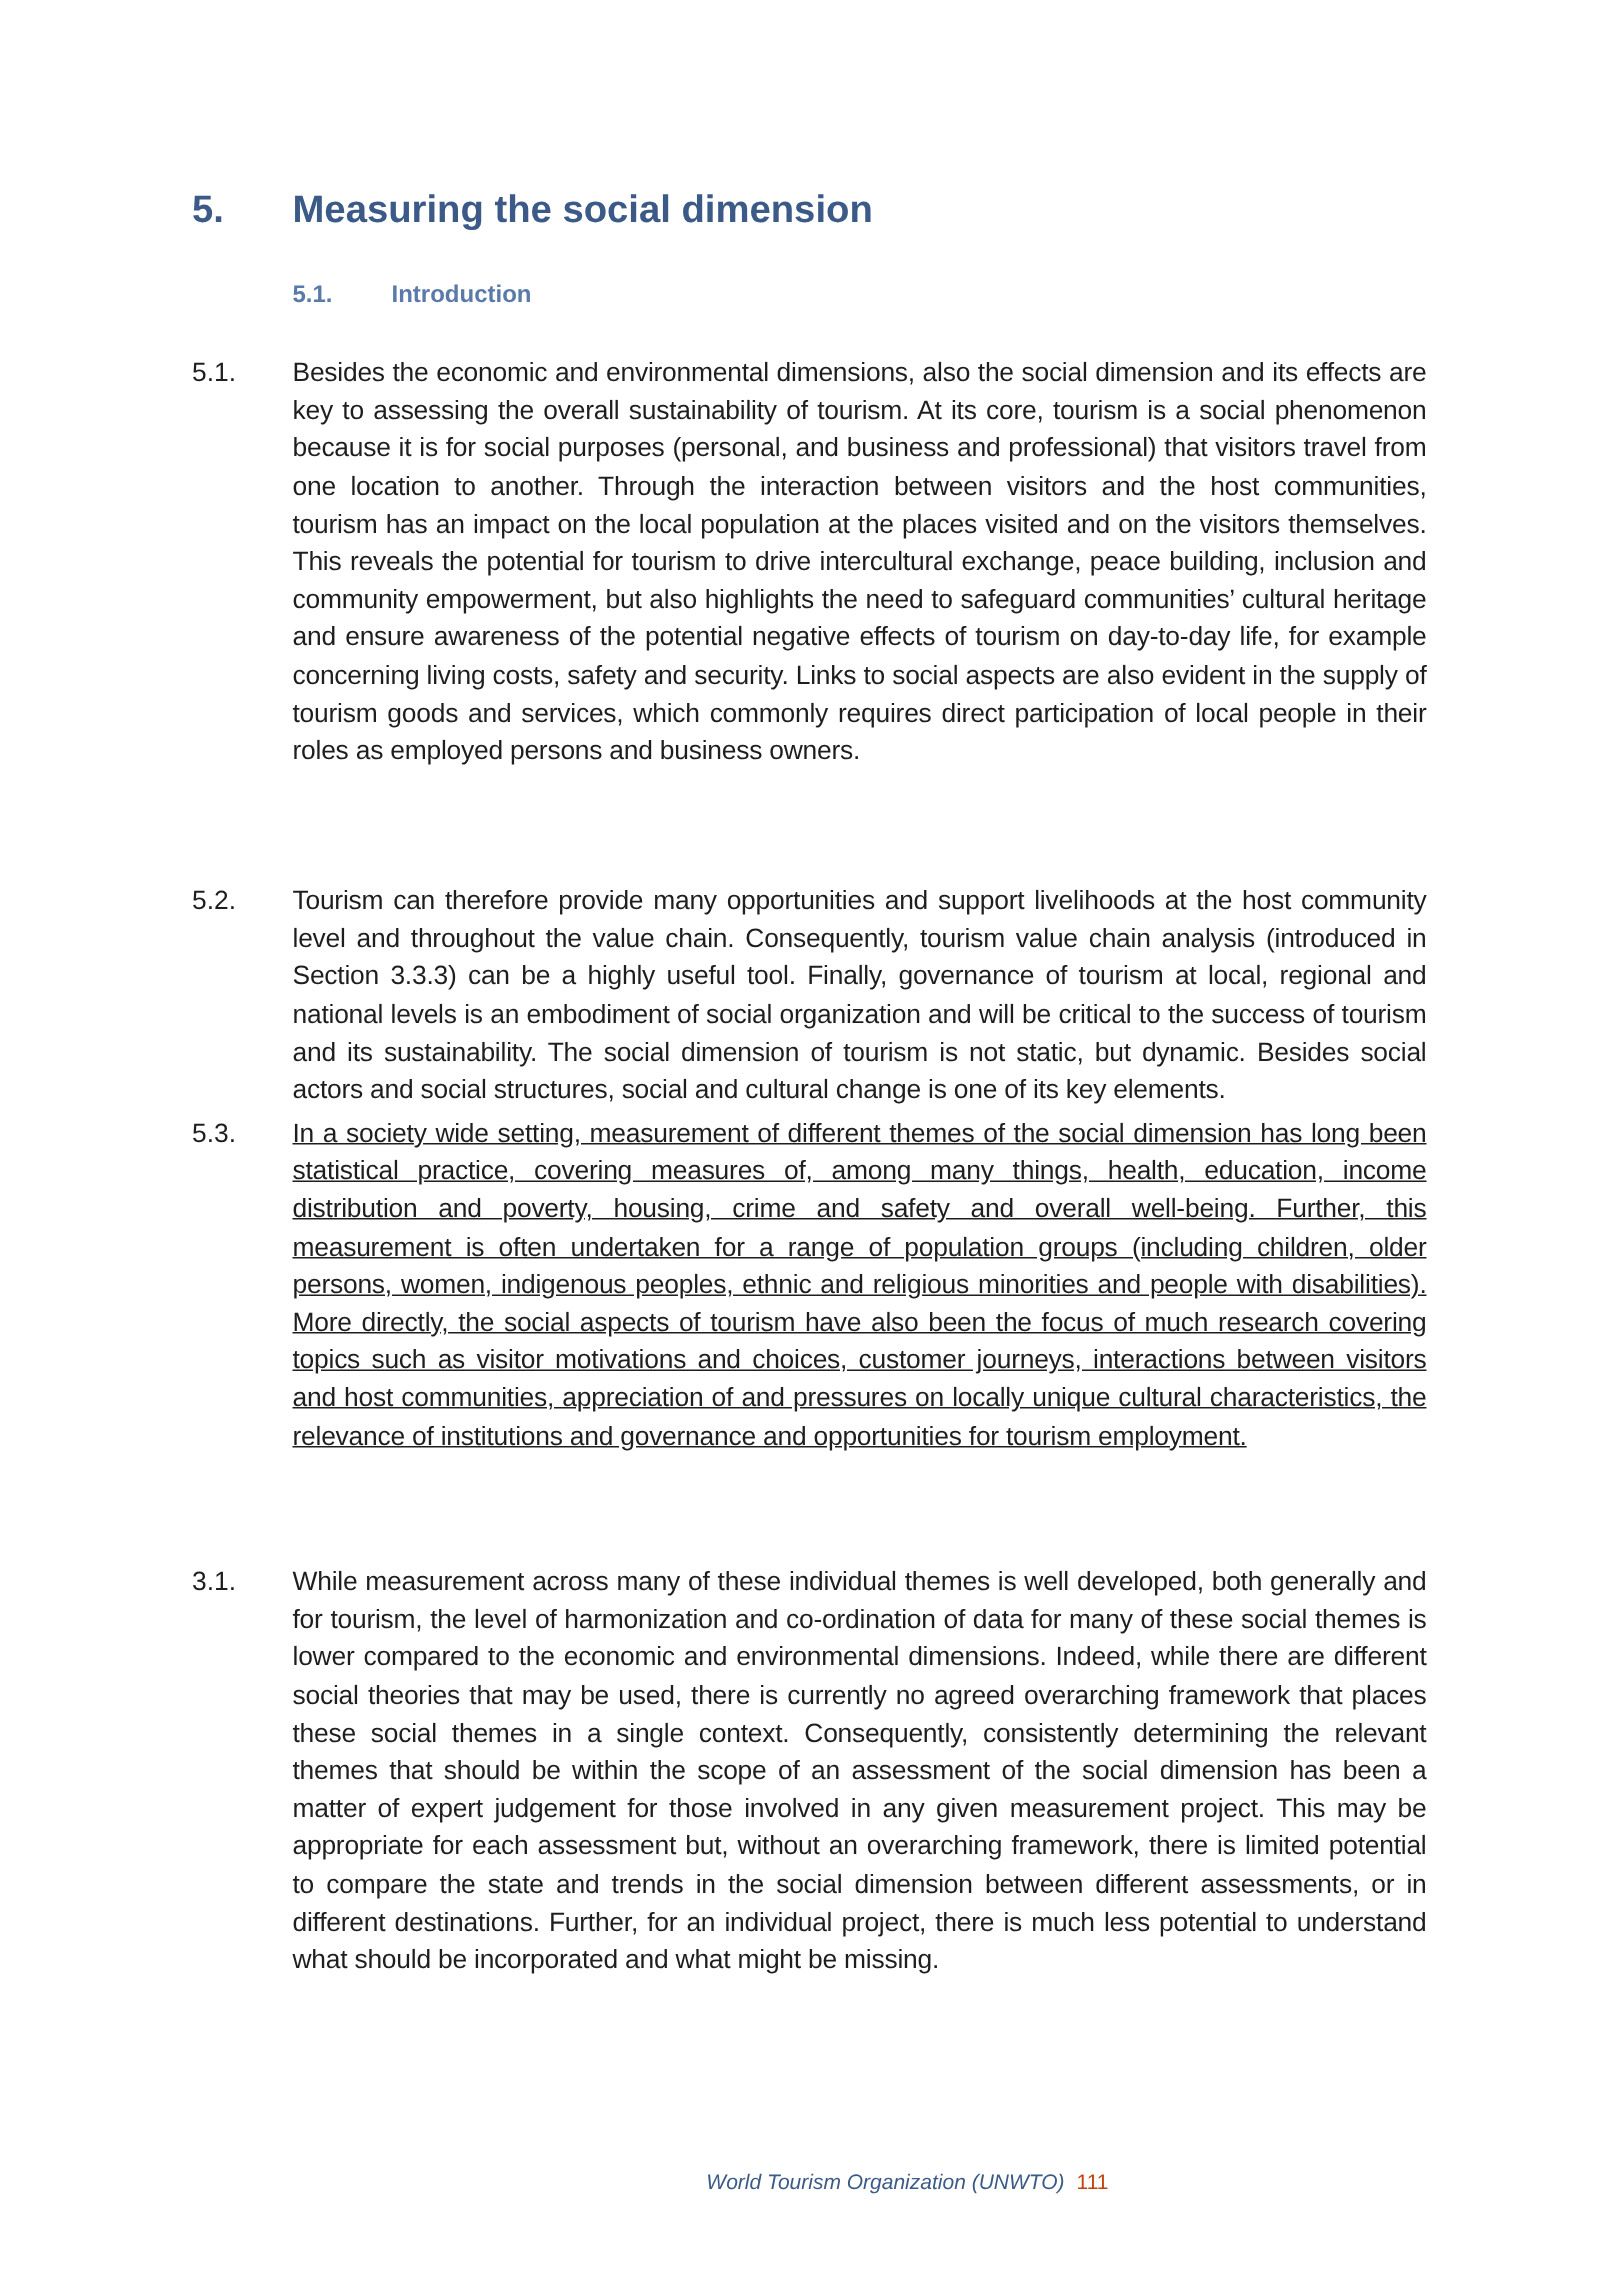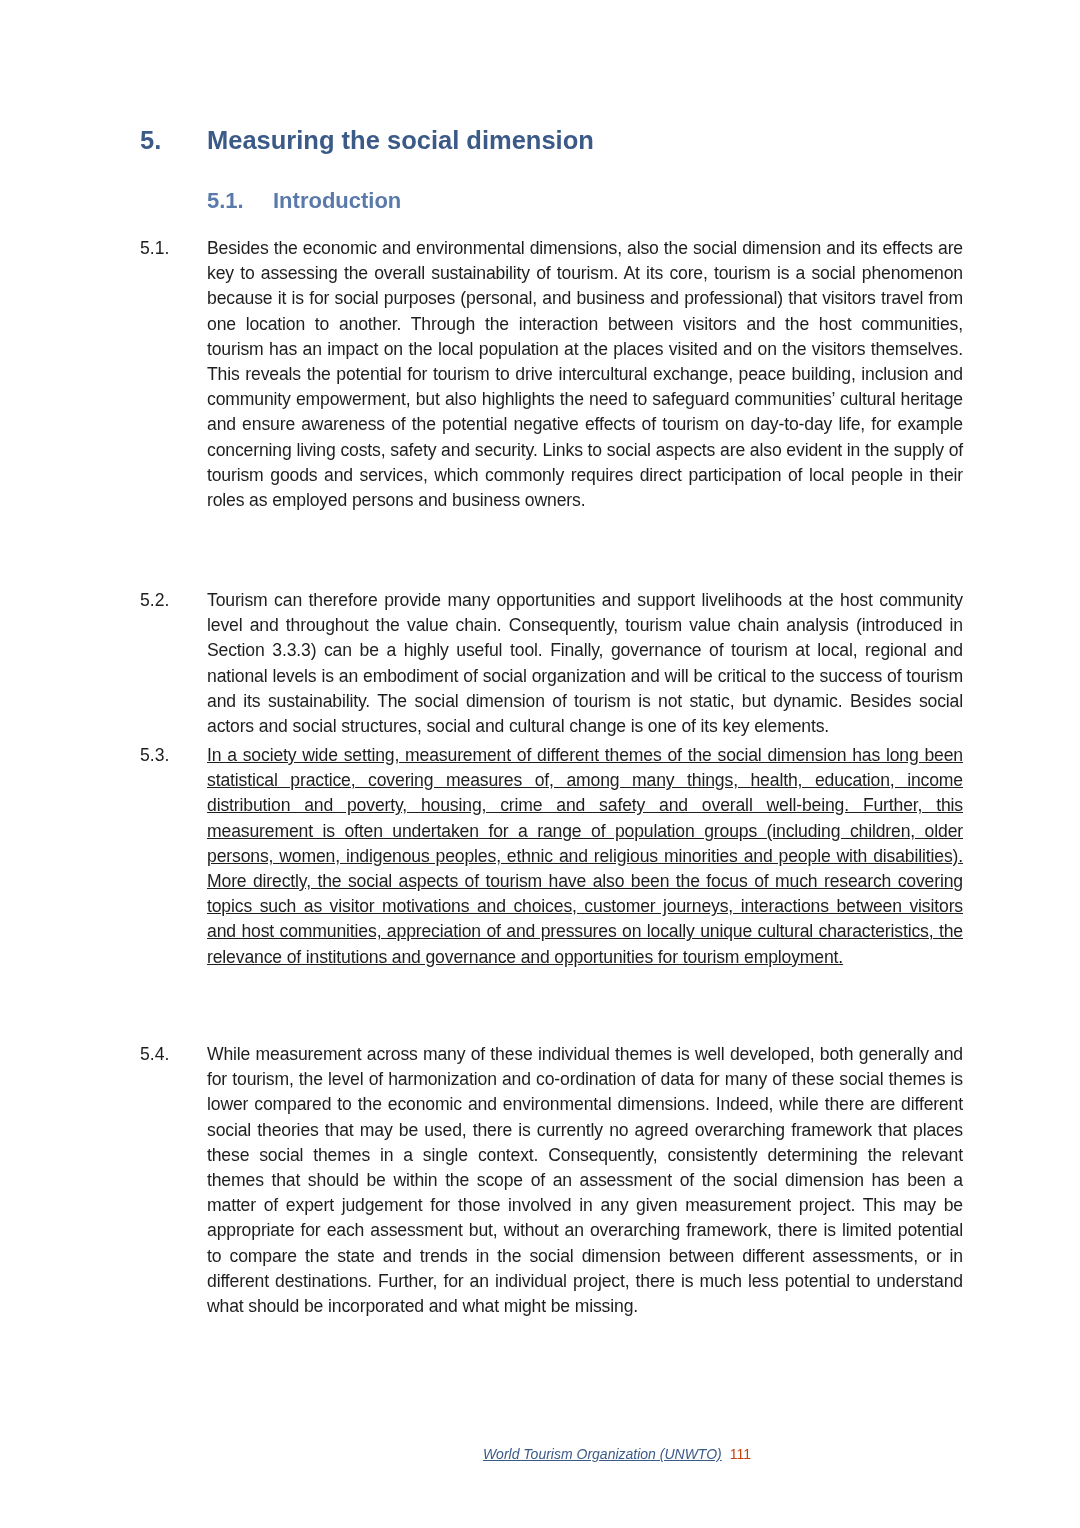--- a/index.html
+++ b/index.html
@@ -13,40 +13,39 @@
       position: relative;
       overflow: hidden;
       font-family: "Liberation Sans", sans-serif;
       color: #1e1e1e;
     }
     .page {
       position: absolute;
       left: 0; top: 0;
       width: 868px;
       height: 1528px;
-      margin-left: 12px;
     }
     .chapter-heading {
       position: absolute;
       left: 128px;
       top: 126px;
       font-size: 25.5px;
       font-weight: bold;
       color: #3c5a87;
       white-space: nowrap;
     }
     .chapter-heading .num {
       display: inline-block;
       width: 67px;
     }
     .section-heading {
       position: absolute;
       left: 195px;
       top: 188px;
-      font-size: 22px;
+      font-size: 16px;
       font-weight: bold;
       color: #5a7aaa;
       white-space: nowrap;
     }
     .section-heading .num {
       display: inline-block;
       width: 66px;
     }
     .para {
       position: absolute;
@@ -72,21 +71,20 @@
     .footer {
       position: absolute;
       right: 129px;
       top: 1446px;
       font-size: 14px;
       white-space: nowrap;
     }
     .footer .org {
       font-style: italic;
       color: #3c5a87;
-      text-decoration: underline;
     }
     .footer .pg {
       color: #c2410c;
       margin-left: 8px;
     }
   </style>
 </head>
 <body>
 
 <div class="page">
@@ -108,21 +106,21 @@
     <span class="pnum">5.2.</span>
     <div class="ptext">Tourism can therefore provide many opportunities and support livelihoods at the host community level and throughout the value chain. Consequently, tourism value chain analysis (introduced in Section 3.3.3) can be a highly useful tool. Finally, governance of tourism at local, regional and national levels is an embodiment of social organization and will be critical to the success of tourism and its sustainability. The social dimension of tourism is not static, but dynamic. Besides social actors and social structures, social and cultural change is one of its key elements.</div>
   </div>
 
   <div class="para" id="p3">
     <span class="pnum">5.3.</span>
     <div class="ptext">In a society wide setting, measurement of different themes of the social dimension has long been statistical practice, covering measures of, among many things, health, education, income distribution and poverty, housing, crime and safety and overall well-being. Further, this measurement is often undertaken for a range of population groups (including children, older persons, women, indigenous peoples, ethnic and religious minorities and people with disabilities). More directly, the social aspects of tourism have also been the focus of much research covering topics such as visitor motivations and choices, customer journeys, interactions between visitors and host communities, appreciation of and pressures on locally unique cultural characteristics, the relevance of institutions and governance and opportunities for tourism employment.</div>
   </div>
 
   <div class="para" id="p4">
-    <span class="pnum">5.4.</span>
+    <span class="pnum">3.1.</span>
     <div class="ptext">While measurement across many of these individual themes is well developed, both generally and for tourism, the level of harmonization and co-ordination of data for many of these social themes is lower compared to the economic and environmental dimensions. Indeed, while there are different social theories that may be used, there is currently no agreed overarching framework that places these social themes in a single context. Consequently, consistently determining the relevant themes that should be within the scope of an assessment of the social dimension has been a matter of expert judgement for those involved in any given measurement project. This may be appropriate for each assessment but, without an overarching framework, there is limited potential to compare the state and trends in the social dimension between different assessments, or in different destinations. Further, for an individual project, there is much less potential to understand what should be incorporated and what might be missing.</div>
   </div>
 
   <div class="footer">
     <span class="org">World Tourism Organization (UNWTO)</span><span class="pg">111</span>
   </div>
 
 </div>
 
 </body></html>

